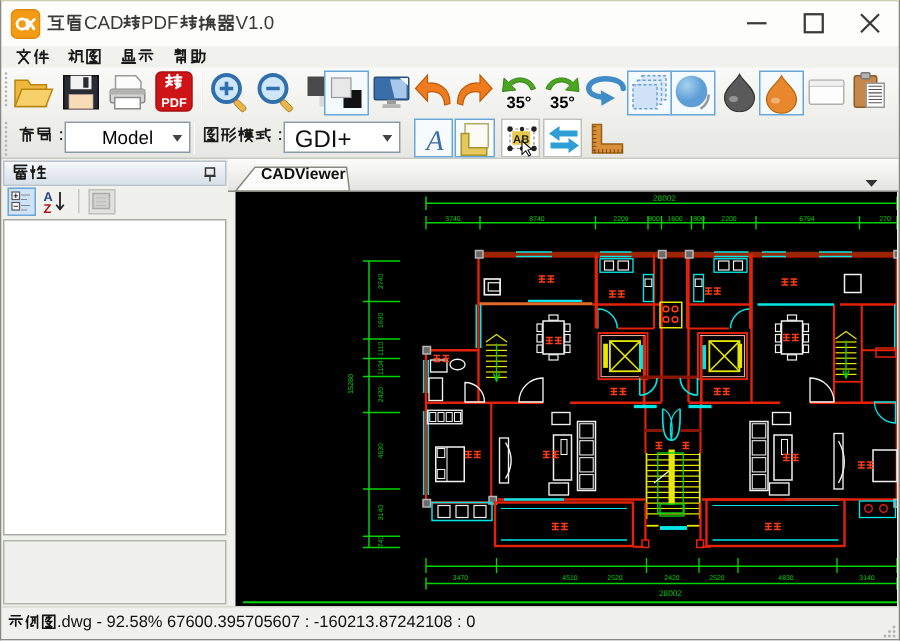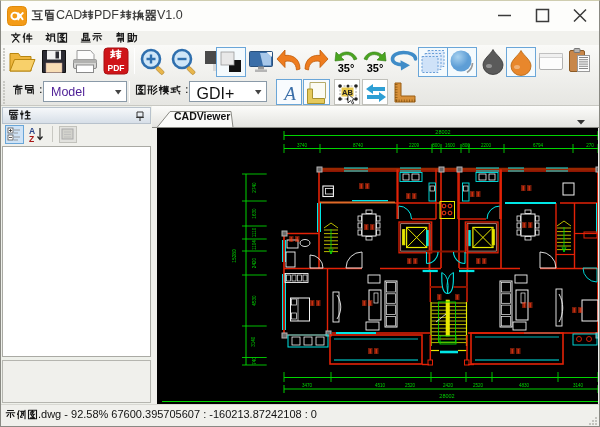--- a/index.html
+++ b/index.html
@@ -180,21 +180,21 @@
         <line x1="14" y1="19.3" x2="23" y2="19.3"></line>
         <line x1="14" y1="21.5" x2="23" y2="21.5"></line>
       </g>
     </svg></div>
 <svg style="position:absolute;left:11.5px;top:84px;overflow:visible" width="35" height="14">
     <path d="M1.5,2.4 L10.0,2.4 M5.2,1.0 L3.6,4.7 M4.5,3.4 L10.2,4.7 M3.6,4.7 L3.6,10.0 M3.6,5.2 L8.1,5.2 L8.1,9.8 M6.0,5.2 L6.0,10.2" fill="none" stroke="#1a1a1a" stroke-width="1.15" stroke-linecap="round"></path>
     <path d="M13.5,1.5 L21.0,1.5 L21.0,4.2 M13.5,1.5 L13.5,5.2 M13.5,3.6 L20.2,3.6 M13.5,5.2 L21.3,5.2 L21.3,9.8 M15.7,6.3 L19.6,6.3 L19.6,8.9 L15.7,8.9 L15.7,6.3" fill="none" stroke="#1a1a1a" stroke-width="1.15" stroke-linecap="round"></path>
     <text x="23.0" y="9.4" font-family="Liberation Sans" font-size="11.5" font-weight="normal" fill="#1a1a1a"> ：</text>
   </svg>
 <div class="abs" style="left:43px;top:81px;width:84px;height:21px;background:#fff;border:1px solid #8a9aa8">
-<span style="position:absolute;left:7px;top:2.5px;font-size:12.5px;color:#4c1d95">Model</span>
+<span style="position:absolute;left:24px;top:2.5px;font-size:12.5px;color:#000000">Model</span>
 <svg style="position:absolute;right:3px;top:7px" width="9" height="7">
       <path d="M1,1 L7.5,1 L4.2,5.5 Z" fill="#444"></path>
     </svg>
   </div>
 <div class="abs" style="left:129px;top:81px;width:1px;height:22px;background:#c8c8c2;border-right:1px solid #fff"></div>
 <svg style="position:absolute;left:134.5px;top:84px;overflow:visible" width="58" height="14">
     <path d="M1.5,1.3 L10.0,1.3 L10.0,10.2 L1.5,10.2 L1.5,1.3 M5.8,2.0 L3.6,4.2 M4.2,2.8 L7.0,2.8 L4.7,5.5 M3.4,5.5 L7.7,5.5 L5.8,7.9 M4.5,6.8 L7.0,8.7 M3.6,9.1 L7.9,9.1" fill="none" stroke="#1a1a1a" stroke-width="1.15" stroke-linecap="round"></path>
     <path d="M12.8,2.0 L17.8,2.0 M13.9,2.0 L13.4,9.8 M16.4,2.0 L16.4,9.8 M12.8,5.7 L17.5,5.7 M21.5,1.5 L18.5,4.2 M21.7,4.5 L18.3,7.3 M22.0,7.3 L18.1,10.5" fill="none" stroke="#1a1a1a" stroke-width="1.15" stroke-linecap="round"></path>
     <path d="M25.8,1.3 L25.8,10.2 M24.1,3.6 L27.7,3.6 M25.8,3.6 L24.5,6.3 M25.8,3.8 L27.2,5.7 M29.6,2.0 L29.6,3.6 M31.7,2.0 L31.7,3.6 M28.2,2.8 L33.5,2.8 M28.8,4.2 L32.8,4.2 L32.8,6.3 L28.8,6.3 L28.8,4.2 M28.8,5.2 L32.8,5.2 M28.1,7.3 L33.6,7.3 M30.7,6.3 L30.7,8.7 M30.7,7.9 L28.8,10.2 M30.9,7.9 L33.0,10.2" fill="none" stroke="#1a1a1a" stroke-width="1.15" stroke-linecap="round"></path>
     <path d="M36.0,4.2 L41.8,3.6 M42.4,3.1 L45.0,2.6 M42.2,1.7 L42.2,6.3 L44.0,7.9 L45.0,7.3 M36.5,5.7 L40.8,5.7 M38.7,4.2 L38.7,7.9 M36.0,8.4 L40.8,7.9 M44.0,8.9 L44.7,10.0" fill="none" stroke="#1a1a1a" stroke-width="1.15" stroke-linecap="round"></path>

